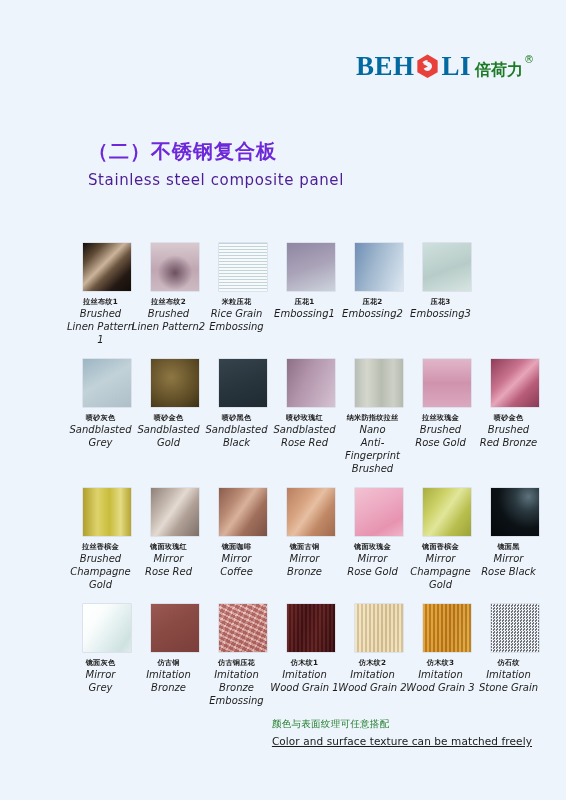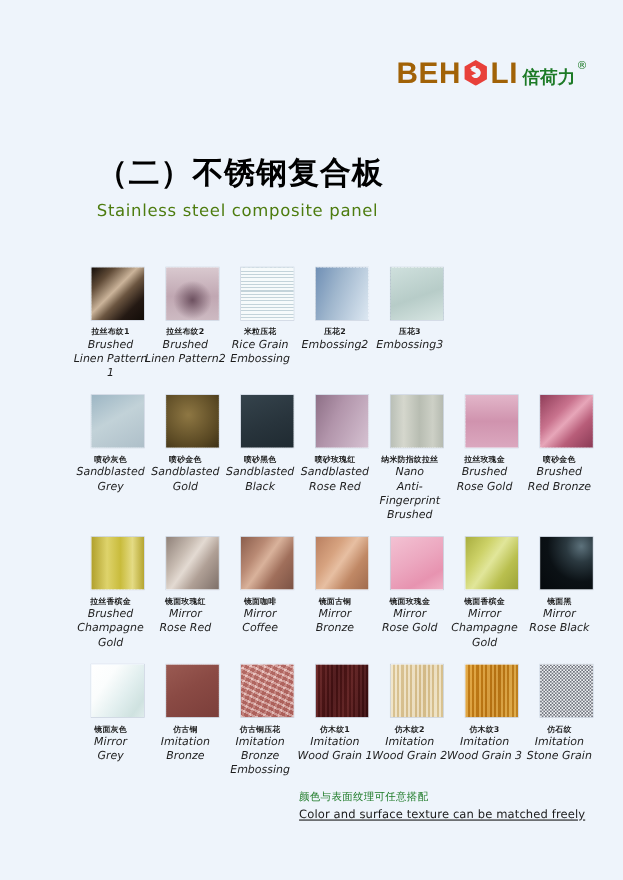--- a/index.html
+++ b/index.html
@@ -22,24 +22,24 @@
     display: flex;
     align-items: center;
     height: 34px;
   }
   .logo {
     display: flex;
     align-items: baseline;
     line-height: 1;
   }
   .logo-latin {
-    font-family: Liberation Sans, sans-serif;
+    font-family: Liberation Serif, serif;
     font-size: 27px;
     font-weight: bold;
-    color: #a16207;
+    color: #0369a1;
     letter-spacing: 0.5px;
   }
   .logo-mark {
     position: relative;
     width: 25px;
     height: 25px;
     display: inline-block;
     margin: 0 1px;
     top: 3px;
   }
@@ -62,30 +62,30 @@
   }
 
   
   .titles {
     position: absolute;
     left: 88px;
     top: 138px;
   }
   .title-cn {
     font-family: Liberation Sans, sans-serif;
-    font-size: 28px;
+    font-size: 20px;
     font-weight: bold;
-    color: #000000;
+    color: #6d28d9;
     letter-spacing: 1px;
     white-space: nowrap;
   }
   .title-en {
     font-family: "DejaVu Sans", sans-serif;
     font-size: 15px;
-    color: #4d7c0f;
+    color: #4c1d95;
     margin-top: 6px;
     letter-spacing: 0.6px;
     white-space: nowrap;
   }
 
   
   .grid {
     position: absolute;
     left: 83px;
     top: 243px;
@@ -213,20 +213,29 @@
           <div class="tex" style="background: repeating-linear-gradient(0deg, rgb(246, 250, 251) 0px, rgb(246, 250, 251) 2px, rgb(195, 211, 218) 2px, rgb(195, 211, 218) 3px), repeating-linear-gradient(90deg, rgba(255, 255, 255, 0.6) 0px, rgba(255, 255, 255, 0.6) 2px, rgba(150, 175, 188, 0.35) 2px, rgba(150, 175, 188, 0.35) 4px);"></div>
         </div>
         <div class="labels">
           <div class="lb-cn">米粒压花</div>
           <div class="lb-en">Rice Grain
 Embossing</div>
         </div>
       </div>
       <div class="cell">
         <div class="swatch">
+          <div class="tex" style="background: linear-gradient(160deg, rgb(143, 134, 163) 0%, rgb(170, 163, 184) 50%, rgb(205, 212, 222) 100%) 0% 0% / auto, repeating-conic-gradient(rgba(255, 255, 255, 0.2) 0deg, rgba(255, 255, 255, 0.2) 90deg, rgba(60, 50, 80, 0.2) 90deg, rgba(60, 50, 80, 0.2) 180deg) 0% 0% / 3px 3px;"></div>
+        </div>
+        <div class="labels">
+          <div class="lb-cn">压花1</div>
+          <div class="lb-en">Embossing1</div>
+        </div>
+      </div>
+      <div class="cell">
+        <div class="swatch">
           <div class="tex" style="background: linear-gradient(110deg, rgb(111, 143, 181) 0%, rgb(159, 182, 205) 40%, rgb(221, 232, 242) 100%), repeating-linear-gradient(90deg, rgba(40, 70, 110, 0.45) 0px, rgba(40, 70, 110, 0.45) 1px, rgba(255, 255, 255, 0.5) 1px, rgba(255, 255, 255, 0.5) 3px), repeating-linear-gradient(0deg, rgba(40, 70, 110, 0.3) 0px, rgba(40, 70, 110, 0.3) 1px, rgba(255, 255, 255, 0.4) 1px, rgba(255, 255, 255, 0.4) 3px);"></div>
         </div>
         <div class="labels">
           <div class="lb-cn">压花2</div>
           <div class="lb-en">Embossing2</div>
         </div>
       </div>
       <div class="cell">
         <div class="swatch">
           <div class="tex" style="background: linear-gradient(160deg, rgb(207, 224, 221) 0%, rgb(183, 204, 200) 55%, rgb(215, 229, 226) 100%), repeating-linear-gradient(90deg, rgba(90, 125, 120, 0.4) 0px, rgba(90, 125, 120, 0.4) 1px, rgba(255, 255, 255, 0.55) 1px, rgba(255, 255, 255, 0.55) 3px), repeating-linear-gradient(0deg, rgba(90, 125, 120, 0.35) 0px, rgba(90, 125, 120, 0.35) 1px, rgba(255, 255, 255, 0.5) 1px, rgba(255, 255, 255, 0.5) 3px);"></div>

